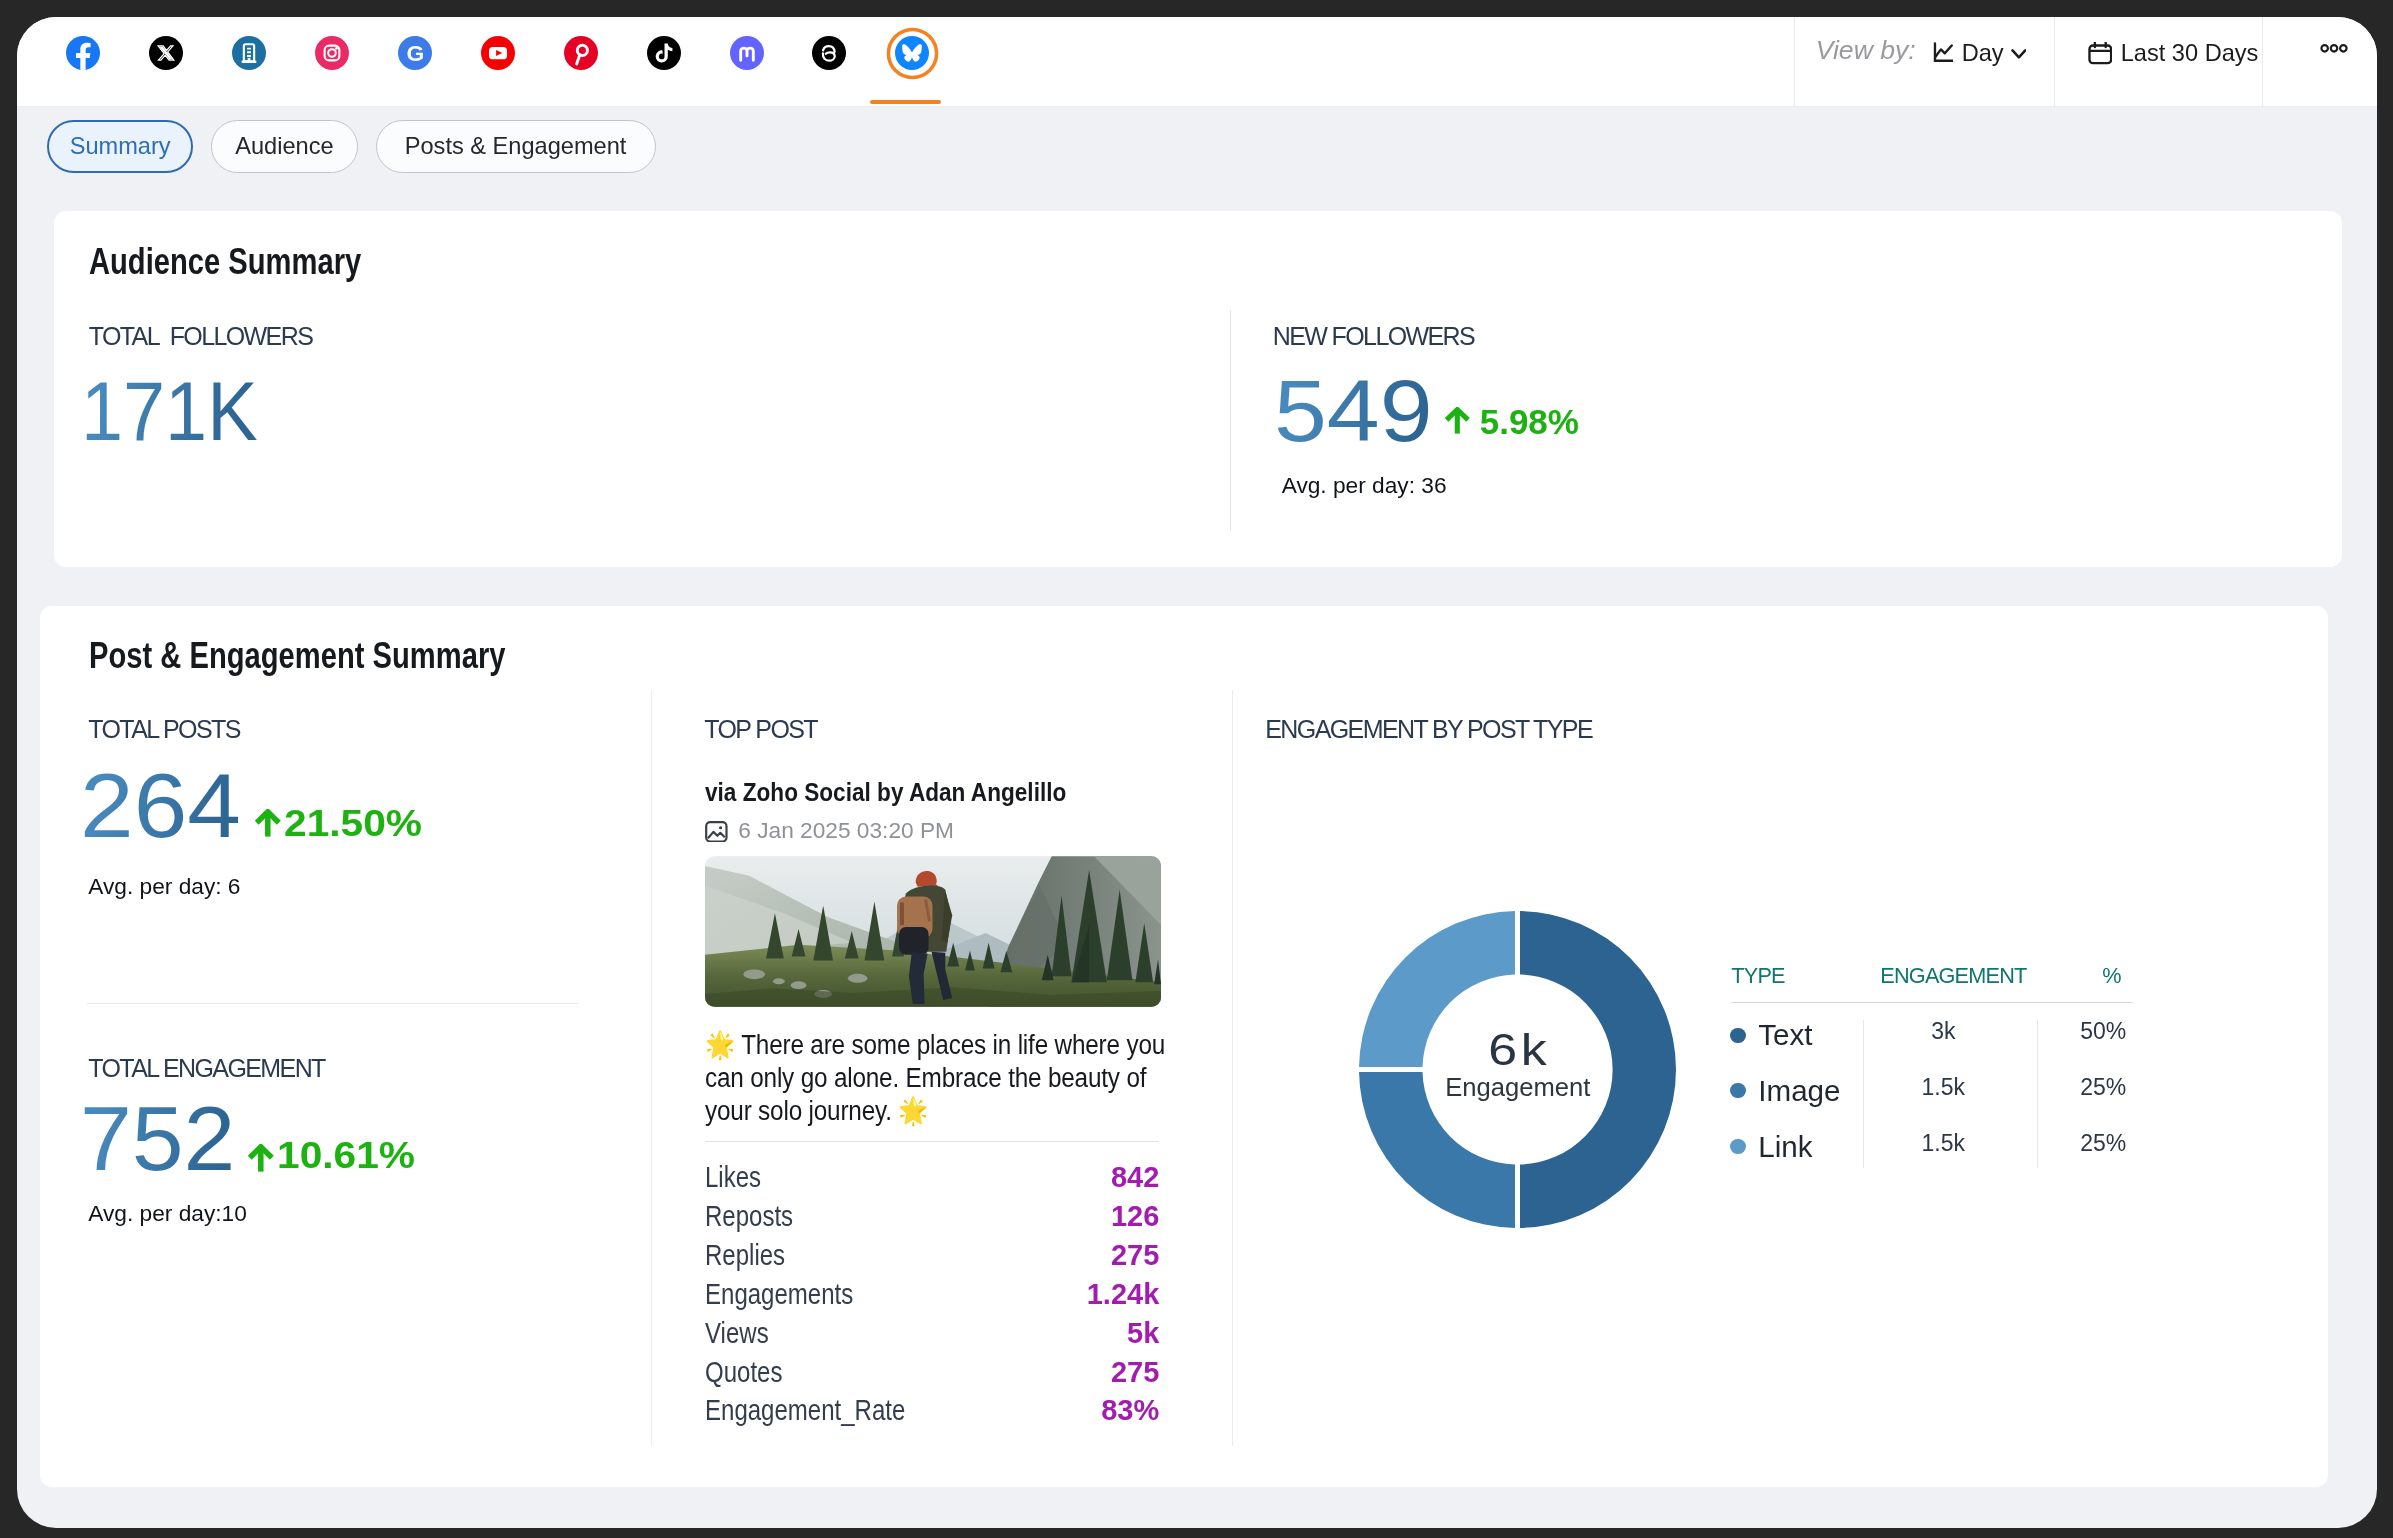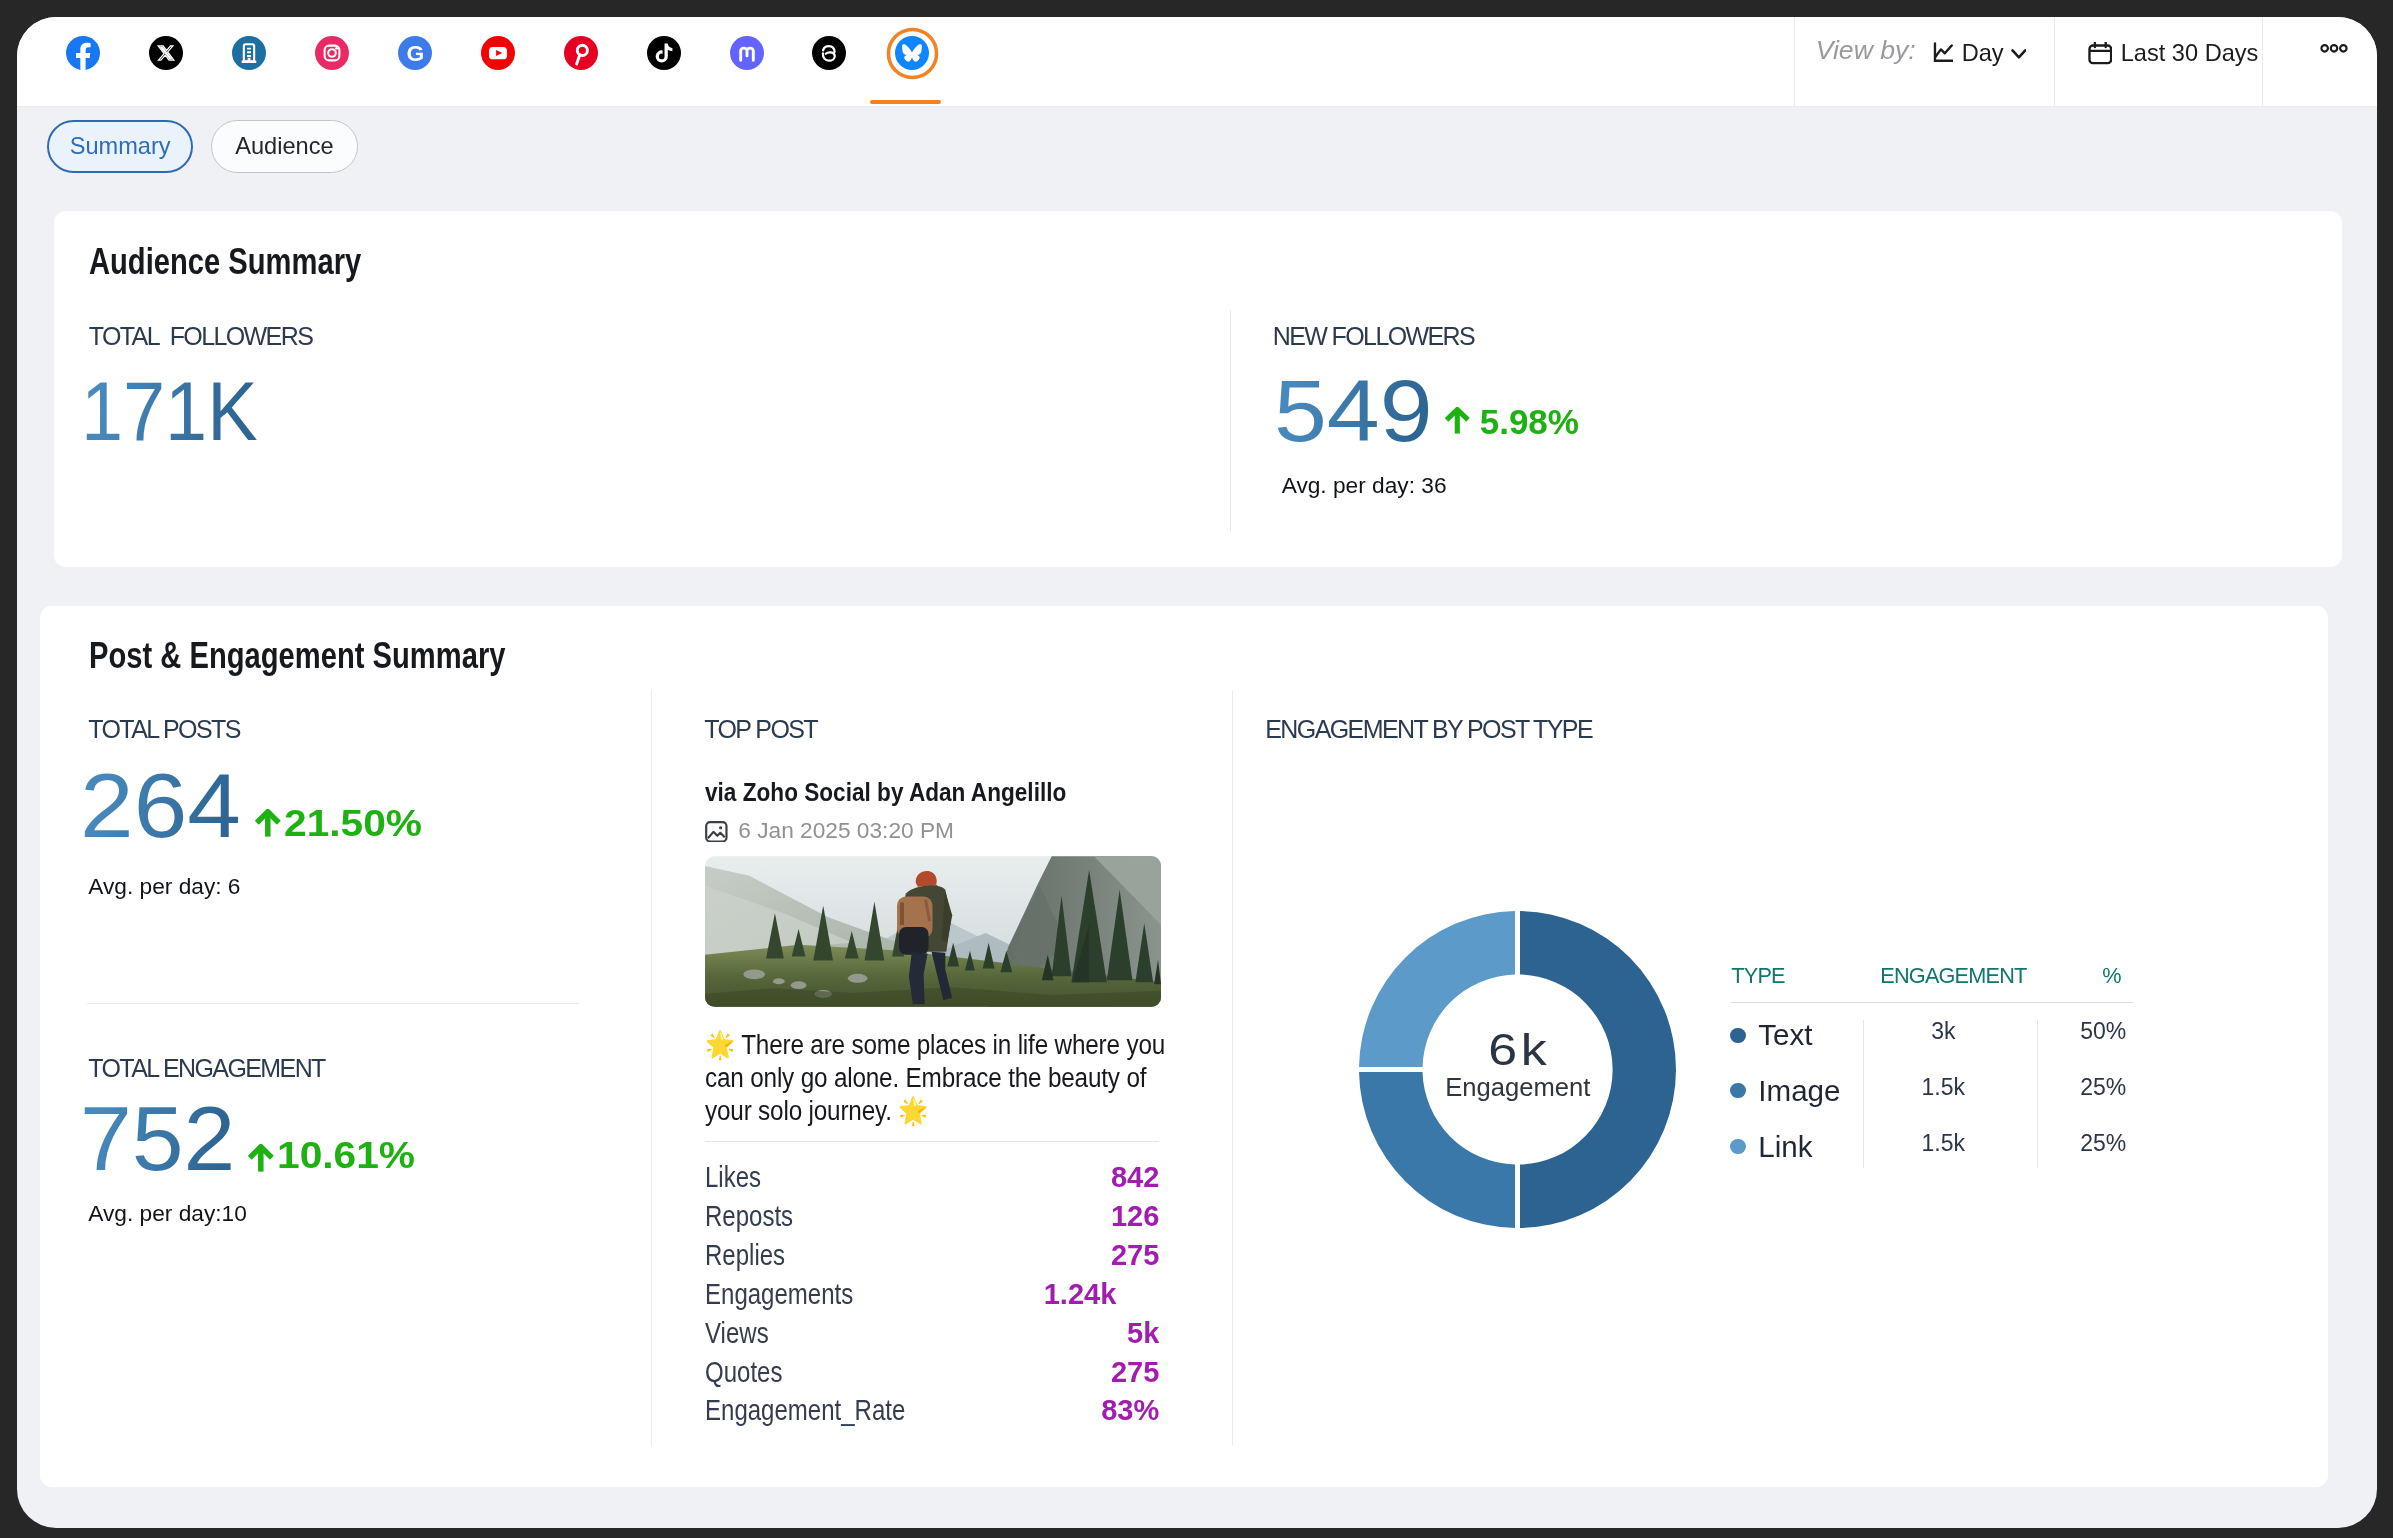--- a/index.html
+++ b/index.html
@@ -124,20 +124,21 @@
       </g>
     </svg>
   <svg style="position:absolute; left:868px; top:8.9px;" width="55" height="55" viewBox="0 0 56 56">
     <circle cx="28" cy="28" r="24.5" fill="none" stroke="#f58220" stroke-width="3.6"></circle>
   </svg>
   <div style="position:absolute; left:853px; top:83px; width:71px; height:3.9px; background:#f58220; border-radius:2px;"></div>
 
   <div id="tabs">
     <div class="tab" id="tab1">Summary</div>
     <div class="tab" id="tab2">Audience</div>
+    <div class="tab" id="tab3">Posts &amp; Engagement</div>
   </div>
 
   <div class="card" id="card1">
     <div class="h1" style="left:35px; top:33px;">Audience Summary</div>
     <div class="lbl" style="left:35px; top:113px;">TOTAL&nbsp; FOLLOWERS</div>
     <div class="big" style="left:27.6px; top:158px; font-size:84px; transform:scaleX(0.9); transform-origin:0 0;">171K</div>
     <div style="position:absolute; left:1176px; top:99px; width:1px; height:221px; background:#e7e8ea;"></div>
     <div class="lbl" style="left:1219px; top:113px;">NEW FOLLOWERS</div>
     <div class="big" style="left:1220px; top:156px; font-size:88px; transform:scaleX(1.08); transform-origin:0 0;">549</div>
     <svg style="position:absolute; left:1390px; top:196px;" width="26.6" height="27.6" viewBox="0 0 27 28">
@@ -258,21 +259,21 @@
     <div style="position:absolute; left:665px; top:423px; width:532px; font-size:27px; line-height:33px; color:#17191d; letter-spacing:-0.2px; white-space:nowrap; transform:scaleX(0.9); transform-origin:0 0;">🌟 There are some places in life where you<br>can only go alone. Embrace the beauty of<br>your solo journey. 🌟</div>
     <div style="position:absolute; left:665px; top:535px; width:454px; height:1px; background:#e4e4e6;"></div>
     <div id="stats">
       <div class="slab" style="left:665px; top:557px;">Likes</div>
         <div class="sval" style="left:922px; top:557px; width:197px;">842</div>
       <div class="slab" style="left:665px; top:596px;">Reposts</div>
         <div class="sval" style="left:922px; top:596px; width:197px;">126</div>
       <div class="slab" style="left:665px; top:635px;">Replies</div>
         <div class="sval" style="left:922px; top:635px; width:197px;">275</div>
       <div class="slab" style="left:665px; top:674px;">Engagements</div>
-        <div class="sval" style="left:879px; top:674px; width:197px;">1.24k</div>
+        <div class="sval" style="left:922px; top:674px; width:197px;">1.24k</div>
       <div class="slab" style="left:665px; top:713px;">Views</div>
         <div class="sval" style="left:922px; top:713px; width:197px;">5k</div>
       <div class="slab" style="left:665px; top:752px;">Quotes</div>
         <div class="sval" style="left:922px; top:752px; width:197px;">275</div>
       <div class="slab" style="left:665px; top:790px;">Engagement_Rate</div>
         <div class="sval" style="left:922px; top:790px; width:197px;">83%</div>
     </div>
 
     <div class="lbl" style="left:1225px; top:111px;">ENGAGEMENT BY POST TYPE</div>
     <div id="donut" style="position:absolute; left:1319px; top:305px; width:317px; height:317px;">

